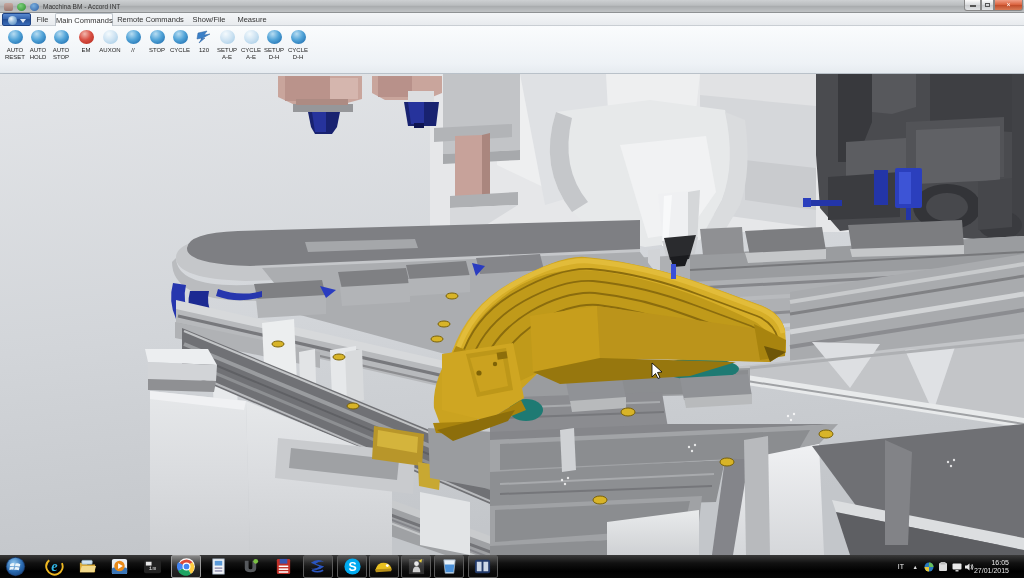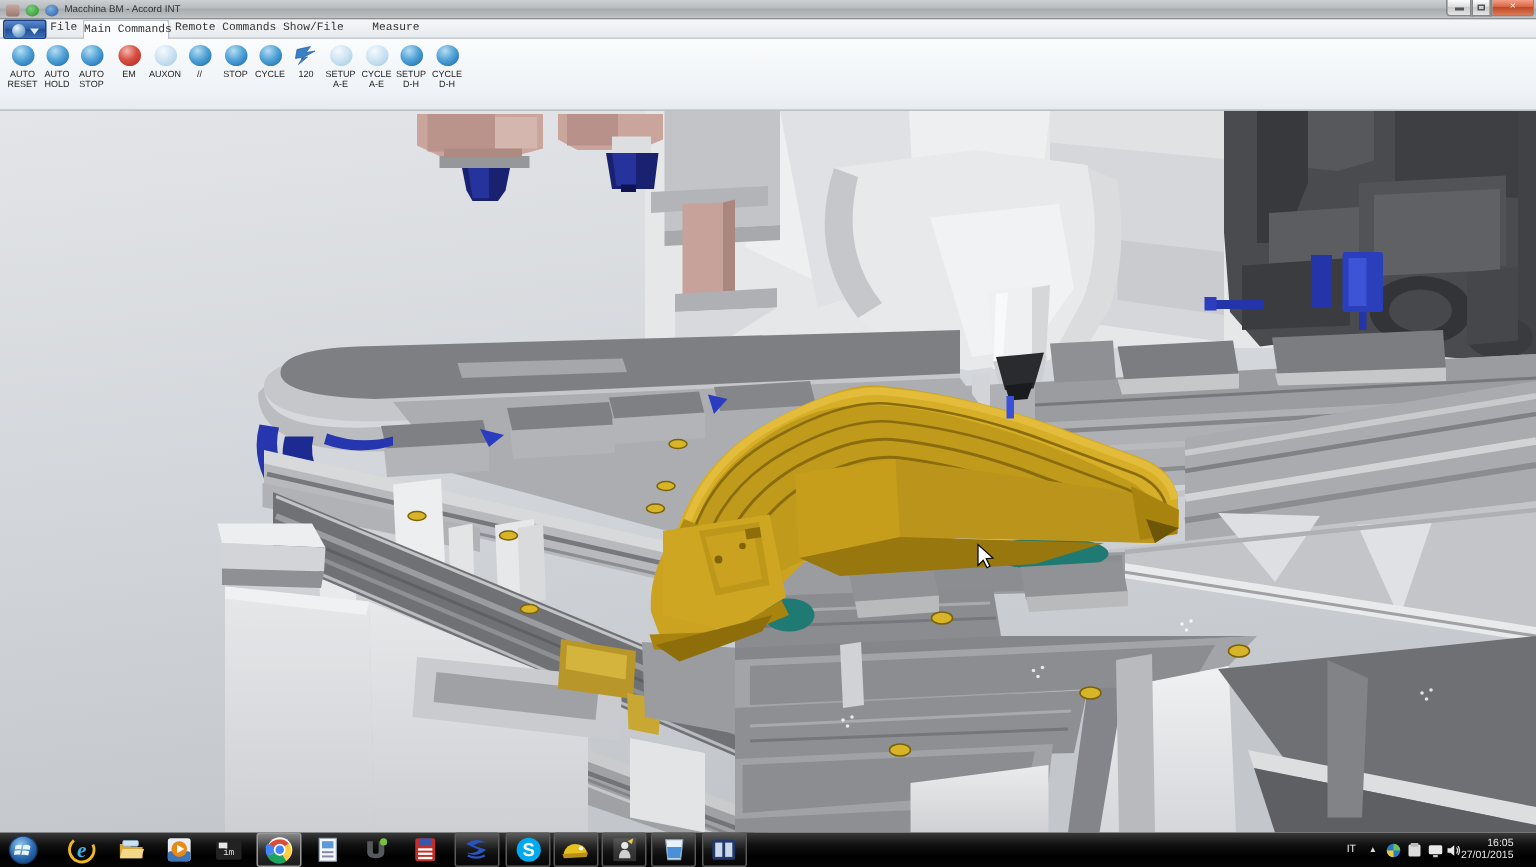--- a/index.html
+++ b/index.html
@@ -9,21 +9,21 @@
   border-bottom:1px solid #8f9294; }
 .tico { position:absolute; top:2.5px; width:9px; height:8px; border-radius:2px; }
 #ttext { position:absolute; left:43px; top:3px; font-size:6.5px; color:#333; letter-spacing:0; }
 #winbtns { position:absolute; right:1px; top:0px; height:11px; display:flex; }
 .wbtn { height:11px; border:1px solid #888; border-top:none; background:linear-gradient(#fdfdfd,#d8dadc 50%,#c8cacc 50%,#e2e4e6); font-size:6px; color:#444; text-align:center; line-height:10px; }
 #btnclose { background:linear-gradient(#f2a088,#d95f3a 50%,#c04a28 50%,#d87a55); color:#fff; }
 #tabrow { position:absolute; left:0; top:13px; width:1024px; height:13px; background:linear-gradient(#f4f6f8,#e8ebee); border-bottom:1px solid #c9ced3; }
 #appbtn { position:absolute; left:2px; top:0px; width:29px; height:13px; background:linear-gradient(#5a8ad0,#2e5da8 50%,#244e94 50%,#3a6cb8); border-radius:2px; border:1px solid #1d4284; }
 #appbtn .orb { position:absolute; left:5px; top:2px; width:9px; height:9px; border-radius:50%; background:radial-gradient(circle at 35% 30%, #eef4fa, #9cc0e0 40%, #4a7fb8); }
 #appbtn .arr { position:absolute; right:4px; top:5px; width:0; height:0; border-left:3px solid transparent; border-right:3px solid transparent; border-top:4px solid #dce8f4; }
-.tab { position:absolute; top:0; height:13px; font-size:7.5px; color:#333; text-align:center; line-height:13px; white-space:nowrap;font-family:Liberation Mono, monospace; }
+.tab { position:absolute; top:0; height:13px; font-size:7.5px; color:#333; text-align:center; line-height:13px; white-space:nowrap; }
 .tabsel { background:#fbfcfd; border:1px solid #bcc3ca; border-bottom:none; border-radius:2px 2px 0 0; }
 #ribbon { position:absolute; left:0; top:26px; width:1024px; height:48px; background:linear-gradient(#fafcfd,#eef2f6 80%,#e6ebf0); border-bottom:1px solid #b9c1c9; }
 .rbtn { position:absolute; top:4px; width:24px; text-align:center; }
 .ball { width:15px; height:14px; border-radius:50%; margin:0 auto; }
 .bblue { background:radial-gradient(circle at 38% 28%, #b8ddf2, #52a4d8 45%, #2a7ab8 80%, #1d639c); }
 .bred { background:radial-gradient(circle at 38% 28%, #f2b8ae, #d85044 45%, #c03428 80%, #9c241c); }
 .bpale { background:radial-gradient(circle at 38% 28%, #f4fafd, #cce2f2 50%, #9ec8e4); }
 .rlab { font-size:6px; line-height:7px; color:#222; margin-top:3px; white-space:pre-line; }
 #grplab { position:absolute; left:120px; top:64px; width:80px; text-align:center; font-size:6px; color:#999; }
 #scene { position:absolute; left:0; top:74px; }
@@ -53,21 +53,21 @@
 </div>
 <div id="tabrow">
   <div id="appbtn">
       <div class="orb"></div>
       <div class="arr"></div>
     </div>
   <div class="tab" style="left:32px; width:21px;">File</div>
   <div class="tab tabsel" style="left:55px; width:58px;">Main Commands</div>
   <div class="tab" style="left:115px; width:71px;">Remote Commands</div>
   <div class="tab" style="left:188px; width:42px;">Show/File</div>
-  <div class="tab" style="left:232px; width:40px;margin-left:12px;">Measure</div>
+  <div class="tab" style="left:232px; width:40px;">Measure</div>
 </div>
 <div id="ribbon">
   <div class="rbtn" style="left:3px;">
       <div class="ball bblue"></div>
       <div class="rlab">AUTO
 RESET</div>
     </div>
   <div class="rbtn" style="left:26px;">
       <div class="ball bblue"></div>
       <div class="rlab">AUTO

